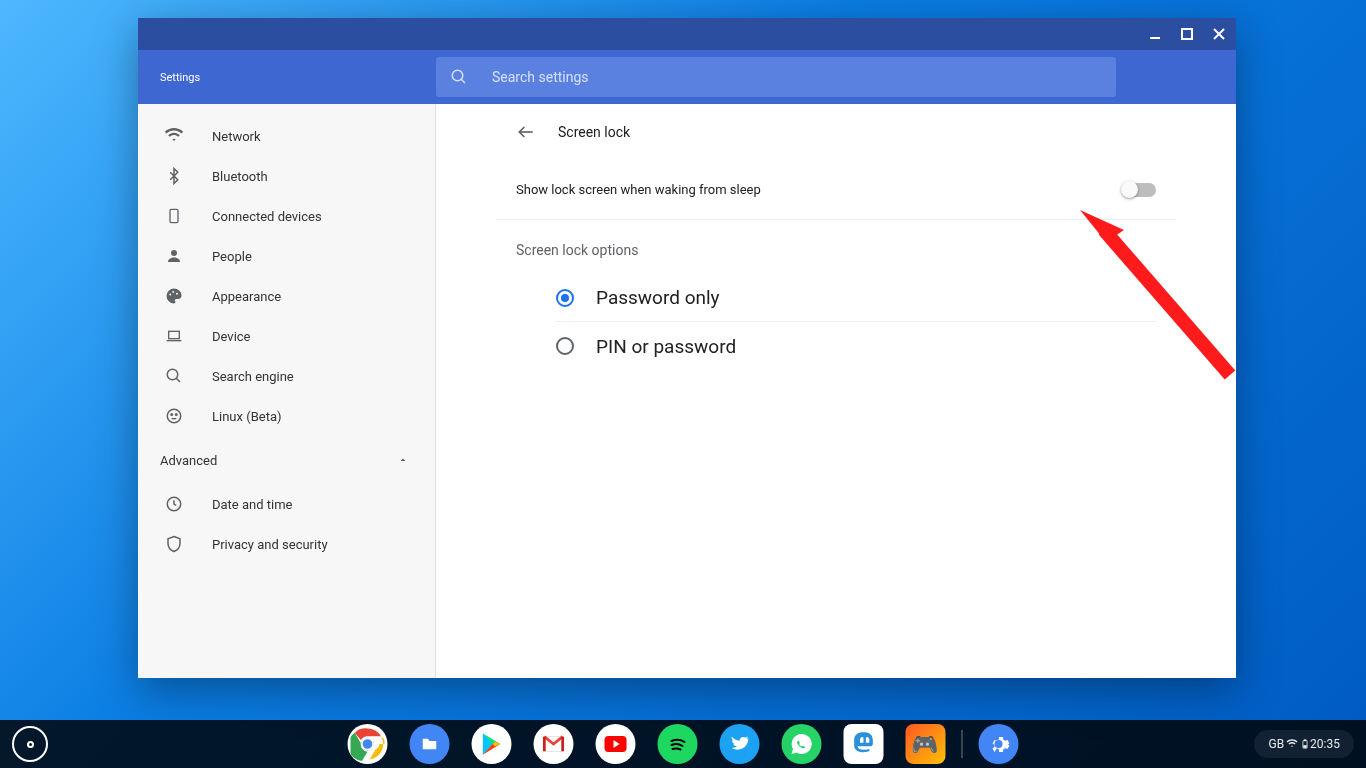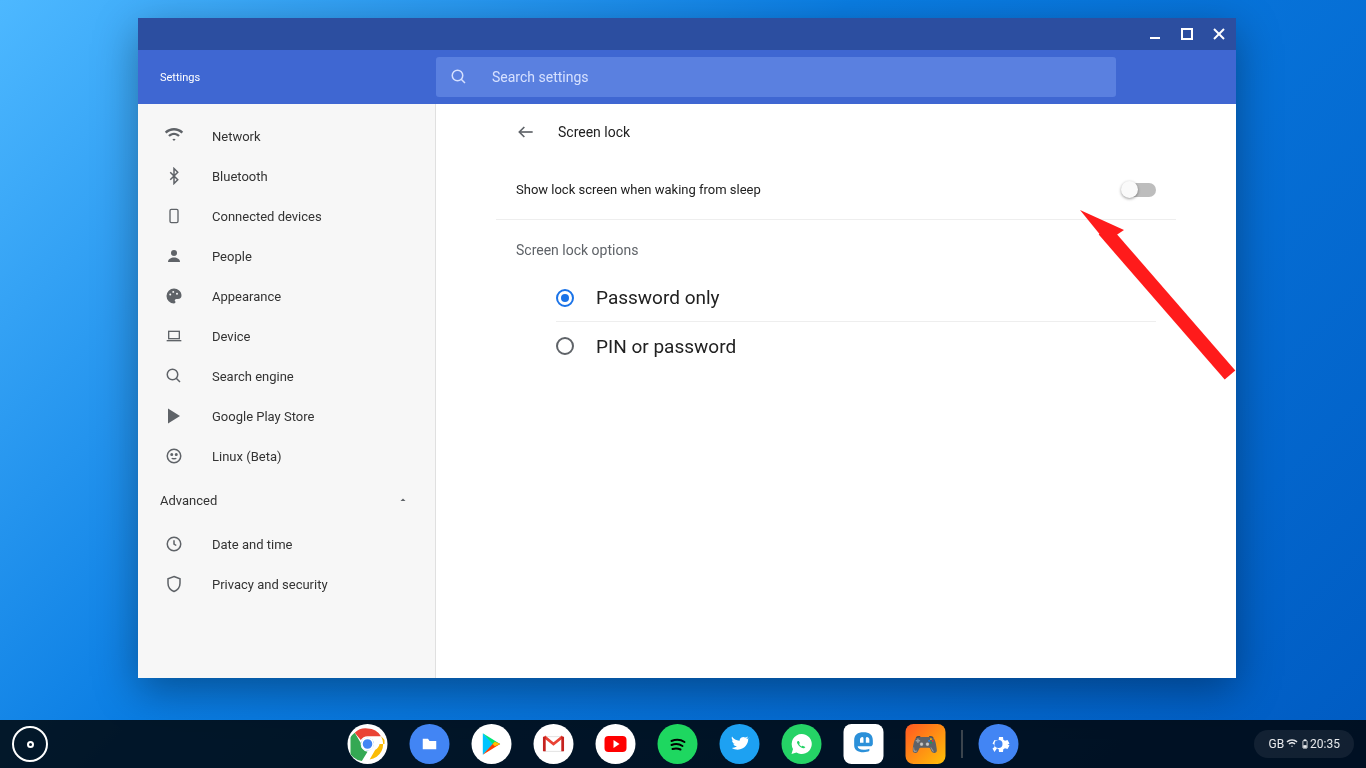--- a/index.html
+++ b/index.html
@@ -192,28 +192,20 @@
         <span>Device</span>
       </div>
       <div class="side-item">
         <span class="side-icon">
             <svg width="18" height="18" viewBox="0 0 24 24" fill="none" stroke="#5f6368" stroke-width="2">
               <circle cx="10" cy="10" r="7"></circle>
               <line x1="20" y1="20" x2="15" y2="15"></line>
             </svg>
           </span>
         <span>Search engine</span>
-      </div>
-      <div class="side-item">
-        <span class="side-icon">
-            <svg width="18" height="18" viewBox="0 0 24 24" fill="#5f6368">
-              <path d="M4 2l16 10L4 22z"></path>
-            </svg>
-          </span>
-        <span>Google Play Store</span>
       </div>
       <div class="side-item">
         <span class="side-icon">
             <svg width="18" height="18" viewBox="0 0 24 24" fill="none" stroke="#5f6368" stroke-width="2">
               <circle cx="12" cy="12" r="9"></circle>
               <circle cx="9" cy="10" r="1" fill="#5f6368"></circle>
               <circle cx="15" cy="10" r="1" fill="#5f6368"></circle>
               <path d="M9 15c1 1 5 1 6 0"></path>
             </svg>
           </span>

